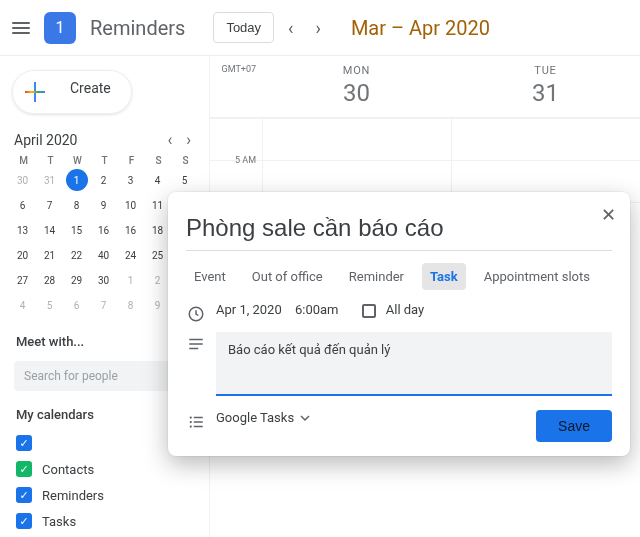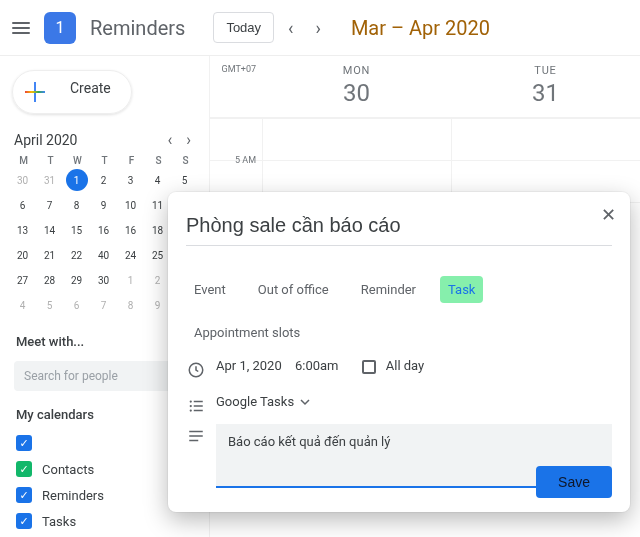--- a/index.html
+++ b/index.html
@@ -37,24 +37,24 @@
   .col { flex: 1; text-align: center; padding: 8px 0 10px; }
   .dow { font-size: 11px; color: #70757a; letter-spacing: 0.8px; }
   .dnum { font-size: 24px; color: #70757a; margin-top: 2px; }
   .gmt { width: 52px; font-size: 9px; color: #70757a; text-align: right; padding: 8px 6px 0 0; }
   .hours { position: relative; }
   .hour { display: flex; height: 42px; border-top: 1px solid #f1f1f1; }
   .hl { width: 52px; font-size: 9px; color: #70757a; text-align: right; padding-right: 6px; position: relative; top: -6px; }
   .hc { flex: 1; border-left: 1px solid #f1f1f1; }
   .modal { position: absolute; left: 168px; top: 192px; width: 462px; background: #fff; border-radius: 8px; box-shadow: 0 8px 24px rgba(0,0,0,0.28), 0 0 0 1px rgba(0,0,0,0.04); padding: 14px 18px 16px 18px; }
   .modal .close { position: absolute; top: 12px; right: 14px; font-size: 18px; color: #5f6368; cursor: pointer; }
-  .title-in { border: none; border-bottom: 1px solid #dadce0; font-size: 20px; padding: 8px 0; width: 100%; outline: none; color: #3c4043; }
-  .tabs { display: flex; gap: 16px; margin: 30px 0 12px; font-size: 13px; flex-wrap: wrap; }
+  .title-in { border: none; border-bottom: 1px solid #dadce0; font-size: 24px; padding: 8px 0; width: 100%; outline: none; color: #3c4043; }
+  .tabs { display: flex; gap: 10px; margin: 12px 0 12px; font-size: 13px; flex-wrap: wrap; }
   .tab { padding: 6px 8px; border-radius: 4px; color: #5f6368; cursor: pointer; }
-  .tab.active { background: #86efac; color: #1a73e8; font-weight: 400; }
+  .tab.active { background: #e5e5e5; color: #1a73e8; font-weight: 700; }
   .row { display: flex; align-items: flex-start; gap: 10px; margin: 8px 0; }
   .ico { width: 20px; height: 20px; display: flex; align-items: center; justify-content: center; color: #5f6368; flex-shrink: 0; margin-top: 2px; }
   .dt { font-size: 13px; color: #3c4043; }
   .dt span { margin-right: 10px; }
   .chk2 { width: 14px; height: 14px; border: 2px solid #5f6368; border-radius: 2px; margin-right: 6px; display: inline-block; vertical-align: middle; }
   .desc { flex: 1; background: #f1f3f4; border: none; border-bottom: 2px solid #1a73e8; padding: 10px 12px; font-size: 13px; min-height: 64px; resize: none; outline: none; font-family: inherit; color: #3c4043; }
   .list-sel { font-size: 13px; color: #3c4043; display: flex; align-items: center; gap: 6px; cursor: pointer; }
   .save { position: absolute; right: 18px; bottom: 14px; background: #1a73e8; color: #0f172a; border: none; padding: 8px 22px; border-radius: 4px; font-size: 14px; cursor: pointer; }
   svg { display: block; }
 </style>
@@ -210,42 +210,42 @@
           <circle cx="12" cy="12" r="9"></circle>
           <path d="M12 7v5l3 2"></path>
         </svg>
     </div>
     <div class="dt">
       <span>Apr 1, 2020</span>
       <span>6:00am</span>
       <span style="margin-left:10px"><span class="chk2"></span><span>All day</span></span>
     </div>
   </div>
+  <div class="row">
+    <div class="ico">
+      <svg width="18" height="18" viewBox="0 0 24 24" fill="#5f6368">
+          <rect x="3" y="5" width="18" height="2"></rect>
+          <rect x="3" y="11" width="18" height="2"></rect>
+          <rect x="3" y="17" width="12" height="2"></rect>
+        </svg>
+    </div>
+    <textarea class="desc" style="">Báo cáo kết quả đến quản lý</textarea>
+  </div>
   <div class="row" style="margin-top:14px">
     <div class="ico">
       <svg width="18" height="18" viewBox="0 0 24 24" fill="#5f6368">
           <circle cx="5" cy="6" r="1.5"></circle>
           <circle cx="5" cy="12" r="1.5"></circle>
           <circle cx="5" cy="18" r="1.5"></circle>
           <rect x="9" y="5" width="12" height="2"></rect>
           <rect x="9" y="11" width="12" height="2"></rect>
           <rect x="9" y="17" width="12" height="2"></rect>
         </svg>
     </div>
     <div class="list-sel">
       <span>Google Tasks</span>
       <svg width="10" height="10" viewBox="0 0 10 10">
           <path d="M1 3l4 4 4-4" fill="none" stroke="#5f6368" stroke-width="1.5"></path>
         </svg>
     </div>
   </div>
-  <div class="row">
-    <div class="ico">
-      <svg width="18" height="18" viewBox="0 0 24 24" fill="#5f6368">
-          <rect x="3" y="5" width="18" height="2"></rect>
-          <rect x="3" y="11" width="18" height="2"></rect>
-          <rect x="3" y="17" width="12" height="2"></rect>
-        </svg>
-    </div>
-    <textarea class="desc" style="">Báo cáo kết quả đến quản lý</textarea>
-  </div>
   <button class="save">Save</button>
 </div>
 
 </body></html>

